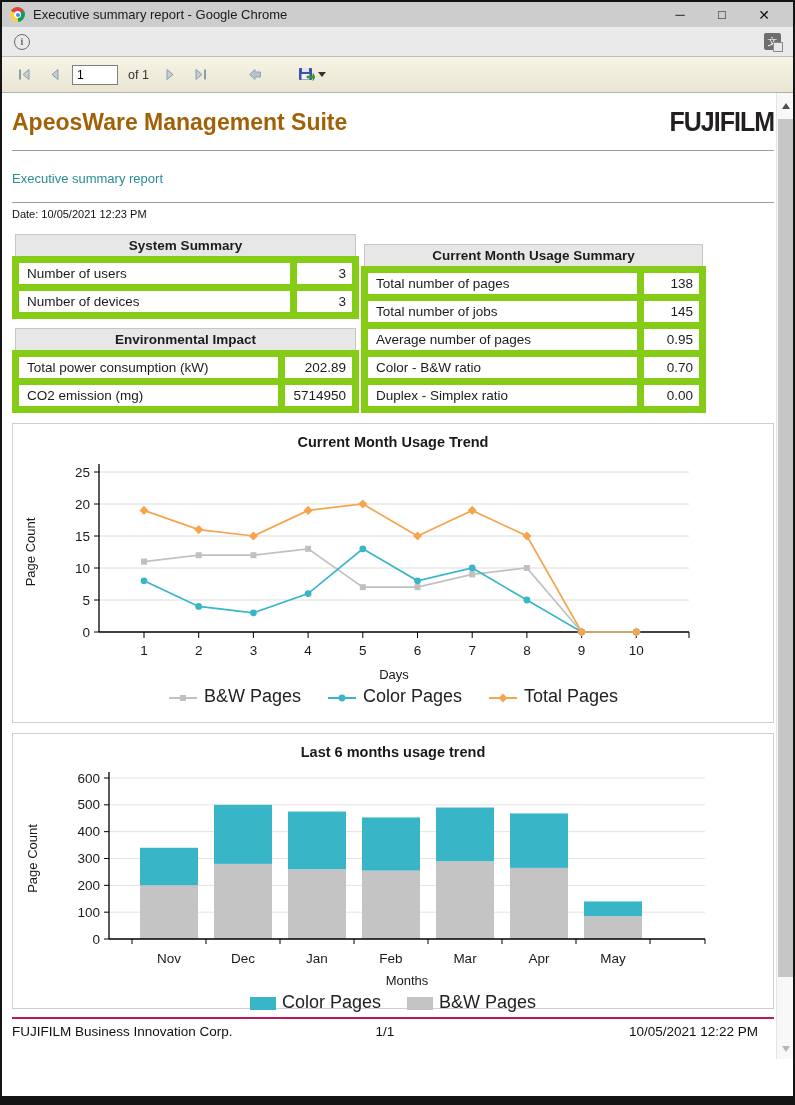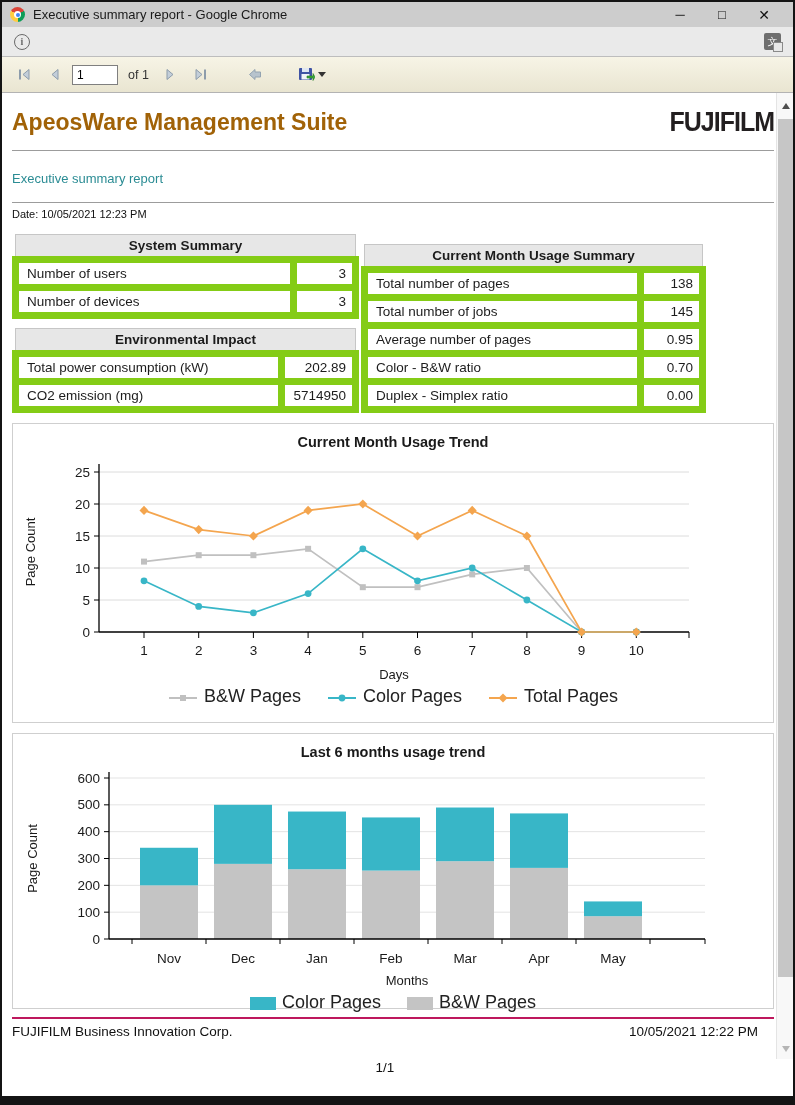--- a/index.html
+++ b/index.html
@@ -59,21 +59,21 @@
   .chart-box.c1{height:300px;}
   .chart-box.c2{height:276px;}
   .chart-title{text-align:center;font-size:14.5px;font-weight:bold;color:#1a1a1a;height:20px;}
   .chart-box svg{display:block;margin:2px auto 0 auto;}
   .legend{display:flex;justify-content:center;gap:26px;align-items:center;margin-top:2px;font-size:18px;color:#222;}
   .legend .item{display:flex;align-items:center;gap:6px;}
   
   .rpt-footer{width:762px;margin-top:8px;border-top:2px solid #be185d;padding-top:5px;
     display:flex;font-size:13.5px;color:#111;}
   .rpt-footer .fl{flex:1;text-align:left;}
-  .rpt-footer .fc{flex:1;text-align:center;margin-top:36px;}
+  .rpt-footer .fc{flex:1;text-align:center;}
   .rpt-footer .fr{flex:1;text-align:right;padding-right:16px;}
   
   .scrollbar{position:absolute;top:0;right:0;width:17px;height:966px;background:#f8f8f8;border-left:1px solid #e4e4e4;}
   .sb-up,.sb-down{position:absolute;left:0;width:17px;height:17px;display:flex;align-items:center;justify-content:center;}
   .sb-up{top:4px;}
   .sb-down{bottom:2px;}
   .tri-up{width:0;height:0;border-left:4px solid transparent;border-right:4px solid transparent;border-bottom:6px solid #4e4e4e;}
   .tri-down{width:0;height:0;border-left:4px solid transparent;border-right:4px solid transparent;border-top:6px solid #b5b5b5;}
   .sb-thumb{position:absolute;top:26px;left:1px;width:15px;height:858px;background:#c6c6c6;}
 </style>

